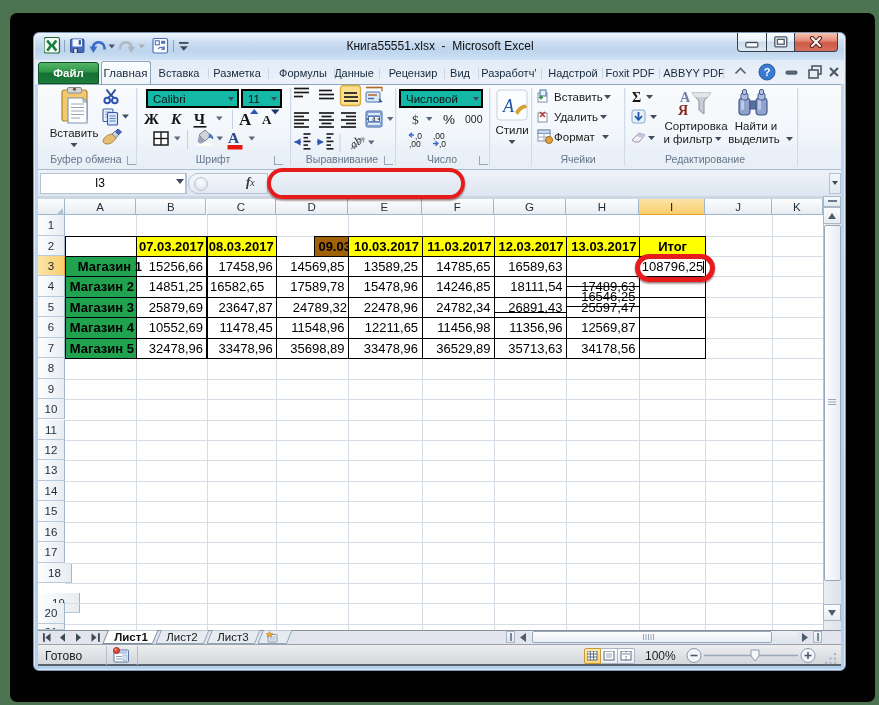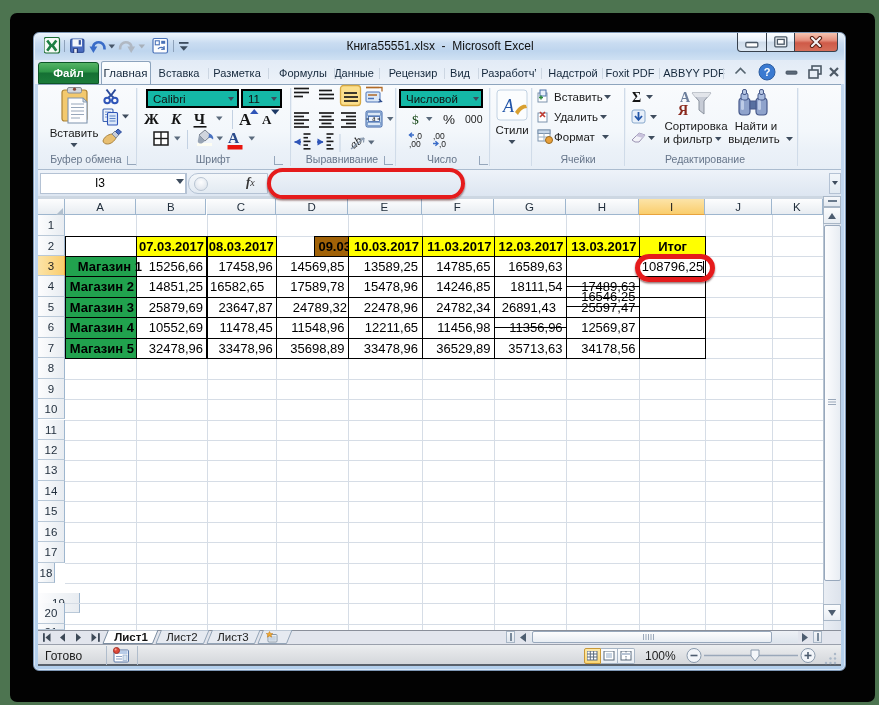--- a/index.html
+++ b/index.html
@@ -442,21 +442,21 @@
 <div class="rowhdr" style="top:358.21px;left:38px;width:26.799999999999997px;height:20.430000000000007px;line-height:20.430000000000007px;">8</div>
 <div class="rowhdr" style="top:378.64px;left:38px;width:26.799999999999997px;height:20.430000000000007px;line-height:20.430000000000007px;">9</div>
 <div class="rowhdr" style="top:399.07px;left:38px;width:26.799999999999997px;height:20.430000000000007px;line-height:20.430000000000007px;">10</div>
 <div class="rowhdr" style="top:419.5px;left:38px;width:26.799999999999997px;height:20.430000000000007px;line-height:20.430000000000007px;">11</div>
 <div class="rowhdr" style="top:439.92999999999995px;left:38px;width:26.799999999999997px;height:20.430000000000007px;line-height:20.430000000000007px;">12</div>
 <div class="rowhdr" style="top:460.36px;left:38px;width:26.799999999999997px;height:20.430000000000007px;line-height:20.430000000000007px;">13</div>
 <div class="rowhdr" style="top:480.78999999999996px;left:38px;width:26.799999999999997px;height:20.430000000000007px;line-height:20.430000000000007px;">14</div>
 <div class="rowhdr" style="top:501.21999999999997px;left:38px;width:26.799999999999997px;height:20.430000000000007px;line-height:20.430000000000007px;">15</div>
 <div class="rowhdr" style="top:521.65px;left:38px;width:26.799999999999997px;height:20.42999999999995px;line-height:20.42999999999995px;">16</div>
 <div class="rowhdr" style="top:542.0799999999999px;left:38px;width:26.799999999999997px;height:20.42999999999995px;line-height:20.42999999999995px;">17</div>
-<div class="rowhdr" style="top:562.51px;left:38px;width:17px;height:20.42999999999995px;line-height:20.42999999999995px;">18</div>
+<div class="rowhdr" style="top:562.51px;left:38px;width:34px;height:20.42999999999995px;line-height:20.42999999999995px;">18</div>
 <div class="rowhdr" style="top:582.94px;left:38px;width:42px;height:20.42999999999995px;line-height:20.42999999999995px;margin-top:10px;">19</div>
 <div class="rowhdr" style="top:603.37px;left:38px;width:26.799999999999997px;height:20.42999999999995px;line-height:20.42999999999995px;">20</div>
 <div class="rowhdr" style="top:623.8px;left:38px;width:26.799999999999997px;height:6.2000000000000455px;line-height:6.2000000000000455px;overflow:hidden;line-height:17px;">21</div>
 <div class="gv" style="left:136.4px;top:215.2px;height:414.8px;"></div>
 <div class="gv" style="left:206.5px;top:215.2px;height:414.8px;"></div>
 <div class="gv" style="left:276.3px;top:215.2px;height:414.8px;"></div>
 <div class="gv" style="left:348.0px;top:215.2px;height:414.8px;"></div>
 <div class="gv" style="left:421.6px;top:215.2px;height:414.8px;"></div>
 <div class="gv" style="left:494.0px;top:215.2px;height:414.8px;"></div>
 <div class="gv" style="left:566.1px;top:215.2px;height:414.8px;"></div>
@@ -510,21 +510,21 @@
 <div class="cell" style="left:421.6px;top:276.49px;width:73.39999999999998px;height:21.43px;border:1px solid #000;text-align:right;padding-right:3.5px;line-height:20.43px;">14246,85</div>
 <div class="cell" style="left:494.0px;top:276.49px;width:73.10000000000002px;height:21.43px;border:1px solid #000;text-align:right;padding-right:3.5px;line-height:20.43px;">18111,54</div>
 <div class="cell" style="left:566.1px;top:276.49px;width:73.79999999999995px;height:21.43px;border:1px solid #000;text-align:right;padding-right:3.5px;line-height:20.43px;">17489,63</div>
 <div class="cell" style="left:638.9px;top:276.49px;width:67.39999999999998px;height:21.43px;border:1px solid #000;text-align:right;padding-right:3.5px;line-height:20.43px;"></div>
 <div class="cell" style="left:64.8px;top:296.91999999999996px;width:72.60000000000001px;height:21.43px;border:1px solid #000;background:#21a24e;font-weight:bold;text-align:left;padding-left:4px;line-height:20.43px;">Магазин 3</div>
 <div class="cell" style="left:136.4px;top:296.91999999999996px;width:71.1px;height:21.43px;border:1px solid #000;text-align:right;padding-right:3.5px;line-height:20.43px;">25879,69</div>
 <div class="cell" style="left:206.5px;top:296.91999999999996px;width:70.80000000000001px;height:21.43px;border:1px solid #000;text-align:right;padding-right:3.5px;line-height:20.43px;">23647,87</div>
 <div class="cell" style="left:276.3px;top:296.91999999999996px;width:72.69999999999999px;height:21.43px;border:1px solid #000;text-align:right;padding-right:1px;line-height:20.43px;">24789,32</div>
 <div class="cell" style="left:348.0px;top:296.91999999999996px;width:74.60000000000002px;height:21.43px;border:1px solid #000;text-align:right;padding-right:3.5px;line-height:20.43px;">22478,96</div>
 <div class="cell" style="left:421.6px;top:296.91999999999996px;width:73.39999999999998px;height:21.43px;border:1px solid #000;text-align:right;padding-right:3.5px;line-height:20.43px;">24782,34</div>
-<div class="cell" style="left:494.0px;top:296.91999999999996px;width:73.10000000000002px;height:31px;border:1px solid #000;text-align:center;padding-right:3.5px;line-height:20.43px;">26891,43</div>
+<div class="cell" style="left:494.0px;top:296.91999999999996px;width:73.10000000000002px;height:16px;border:1px solid #000;text-align:right;padding-right:3.5px;line-height:20.43px;">26891,43</div>
 <div class="cell" style="left:566.1px;top:296.91999999999996px;width:73.79999999999995px;height:21.43px;border:1px solid #000;text-align:right;padding-right:3.5px;line-height:20.43px;">25597,47</div>
 <div class="cell" style="left:638.9px;top:296.91999999999996px;width:67.39999999999998px;height:21.43px;border:1px solid #000;text-align:right;padding-right:3.5px;line-height:20.43px;"></div>
 <div class="cell" style="left:64.8px;top:317.35px;width:72.60000000000001px;height:21.43px;border:1px solid #000;background:#21a24e;font-weight:bold;text-align:left;padding-left:4px;line-height:20.43px;">Магазин 4</div>
 <div class="cell" style="left:136.4px;top:317.35px;width:71.1px;height:21.43px;border:1px solid #000;text-align:right;padding-right:3.5px;line-height:20.43px;">10552,69</div>
 <div class="cell" style="left:206.5px;top:317.35px;width:70.80000000000001px;height:21.43px;border:1px solid #000;text-align:right;padding-right:3.5px;line-height:20.43px;">11478,45</div>
 <div class="cell" style="left:276.3px;top:317.35px;width:72.69999999999999px;height:21.43px;border:1px solid #000;text-align:right;padding-right:3.5px;line-height:20.43px;">11548,96</div>
 <div class="cell" style="left:348.0px;top:317.35px;width:74.60000000000002px;height:21.43px;border:1px solid #000;text-align:right;padding-right:3.5px;line-height:20.43px;">12211,65</div>
 <div class="cell" style="left:421.6px;top:317.35px;width:73.39999999999998px;height:21.43px;border:1px solid #000;text-align:right;padding-right:3.5px;line-height:20.43px;">11456,98</div>
 <div class="cell" style="left:494.0px;top:317.35px;width:73.10000000000002px;height:21.43px;border:1px solid #000;text-align:right;padding-right:3.5px;line-height:20.43px;">11356,96</div>
 <div class="cell" style="left:566.1px;top:317.35px;width:73.79999999999995px;height:21.43px;border:1px solid #000;text-align:right;padding-right:3.5px;line-height:20.43px;">12569,87</div>

